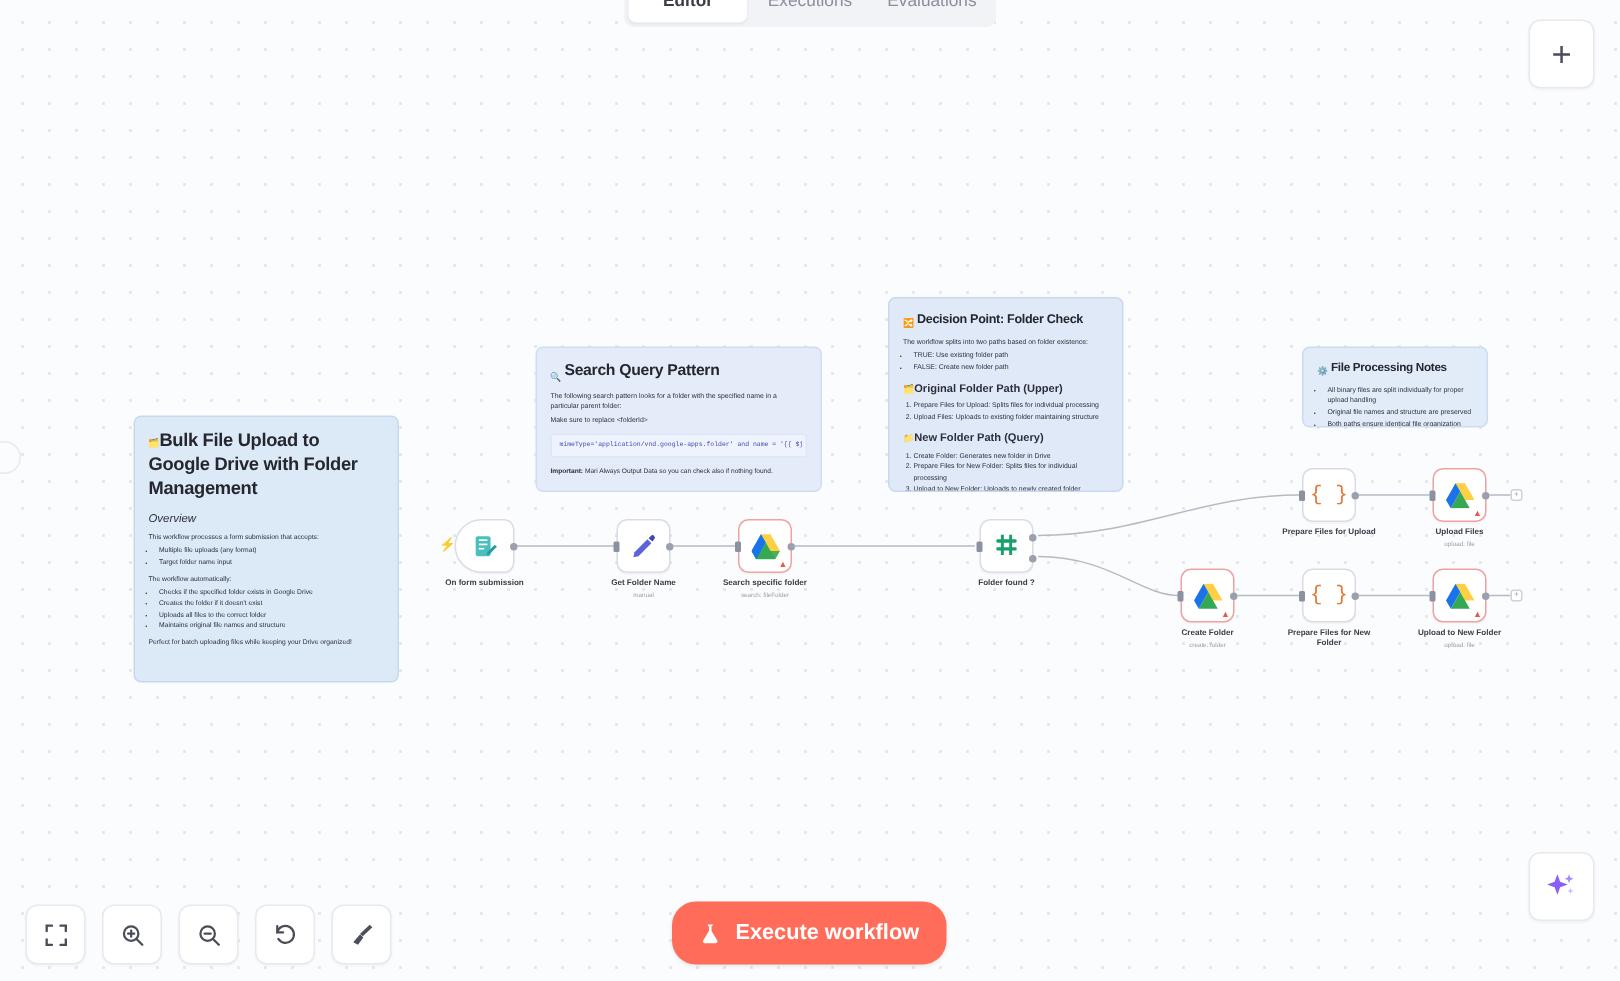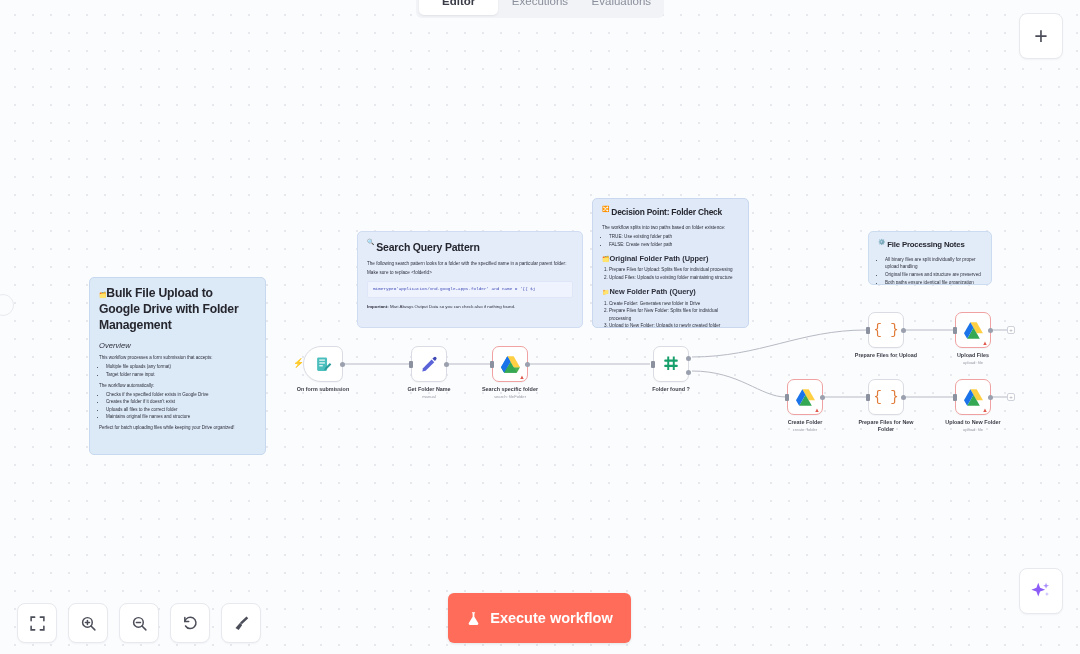--- a/index.html
+++ b/index.html
@@ -40,47 +40,47 @@
   }
   #add-node-btn { right:17px; top:13px; width:44px; height:46px; font-size:23px; color:#4b4d58; font-weight:300; }
   #ai-btn { right:17px; bottom:40px; width:44px; height:46px; }
 
   
   #zoomtools { position:absolute; left:17px; bottom:11px; display:flex; gap:11px; z-index:25; }
   #zoomtools .sqbtn { position:relative; left:auto; bottom:auto; width:40px; height:40px; }
 
   
   #execute-workflow {
-    position:absolute; left:448px; bottom:11px; width:183px; height:50px;
-    background:#ff6d5a; border:none; border-radius:6px; color:#fff;
+    position:absolute; left:448px; bottom:11px; width:183px; height:42px;
+    background:#ff6d5a; border:none; border-radius:16px; color:#fff;
     font-size:14.5px; font-weight:600; font-family:"Liberation Sans", sans-serif;
     display:flex; align-items:center; justify-content:center; gap:9px;
     cursor:pointer; box-shadow:0 1px 3px rgba(0,0,0,.10);
   }
 
   
   .sticky {
     position:absolute; border-radius:5px; padding:7px 9px;
     font-size:4.6px; line-height:1.55; overflow:hidden;
   }
   .sticky h3 {
     font-size:10.5px; font-weight:700; letter-spacing:-.2px;
-    margin-bottom:5px; color:#25262e; display:flex; align-items:flex-start; gap:2px;
+    margin-bottom:5px; color:#25262e; display:flex; align-items:flex-end; gap:2px;
   }
   .sticky h4 { font-size:6.6px; font-weight:700; margin:5px 0 2px; }
   .sticky p  { margin:0 0 2px; }
   .sticky ul, .sticky ol { margin:1px 0 2px 7px; }
   .sticky li { margin-bottom:.6px; }
 
   #note-overview { left:89px; top:277px; width:177px; height:178px; background:#dce9f7; border:1px solid #c6d9ef; }
   #note-overview h3 { font-size:12.2px; line-height:1.32; display:block; }
   #note-overview h4 { font-size:7.6px; font-weight:400; margin:7px 0 3px;font-style:italic; }
   #note-overview .body { font-size:4.5px; }
 
-  #note-search { left:357px; top:231px; width:226px; height:97px; background:#e4ecfa; border:1px solid #cfdcf2; }
+  #note-search { left:357px; top:231px; width:191px; height:97px; background:#e4ecfa; border:1px solid #cfdcf2; }
   #note-search code.block {
     display:block; background:#eff3fd; border:1px solid #dfe6f7; border-radius:2px;
     font-family:"Liberation Mono", monospace; font-size:4.3px; color:#3f4bb8;
     padding:4px 5px; margin:5px 0 6px; white-space:nowrap; overflow:hidden;
   }
   #note-search .imp { font-size:4.4px; }
   #note-search .imp b { font-weight:700; }
 
   #note-decision { left:592px; top:198px; width:157px; height:130px; background:#dfe9f8; border:1px solid #c9d8ee; }
   #note-decision h3 { font-size:8.4px; }

